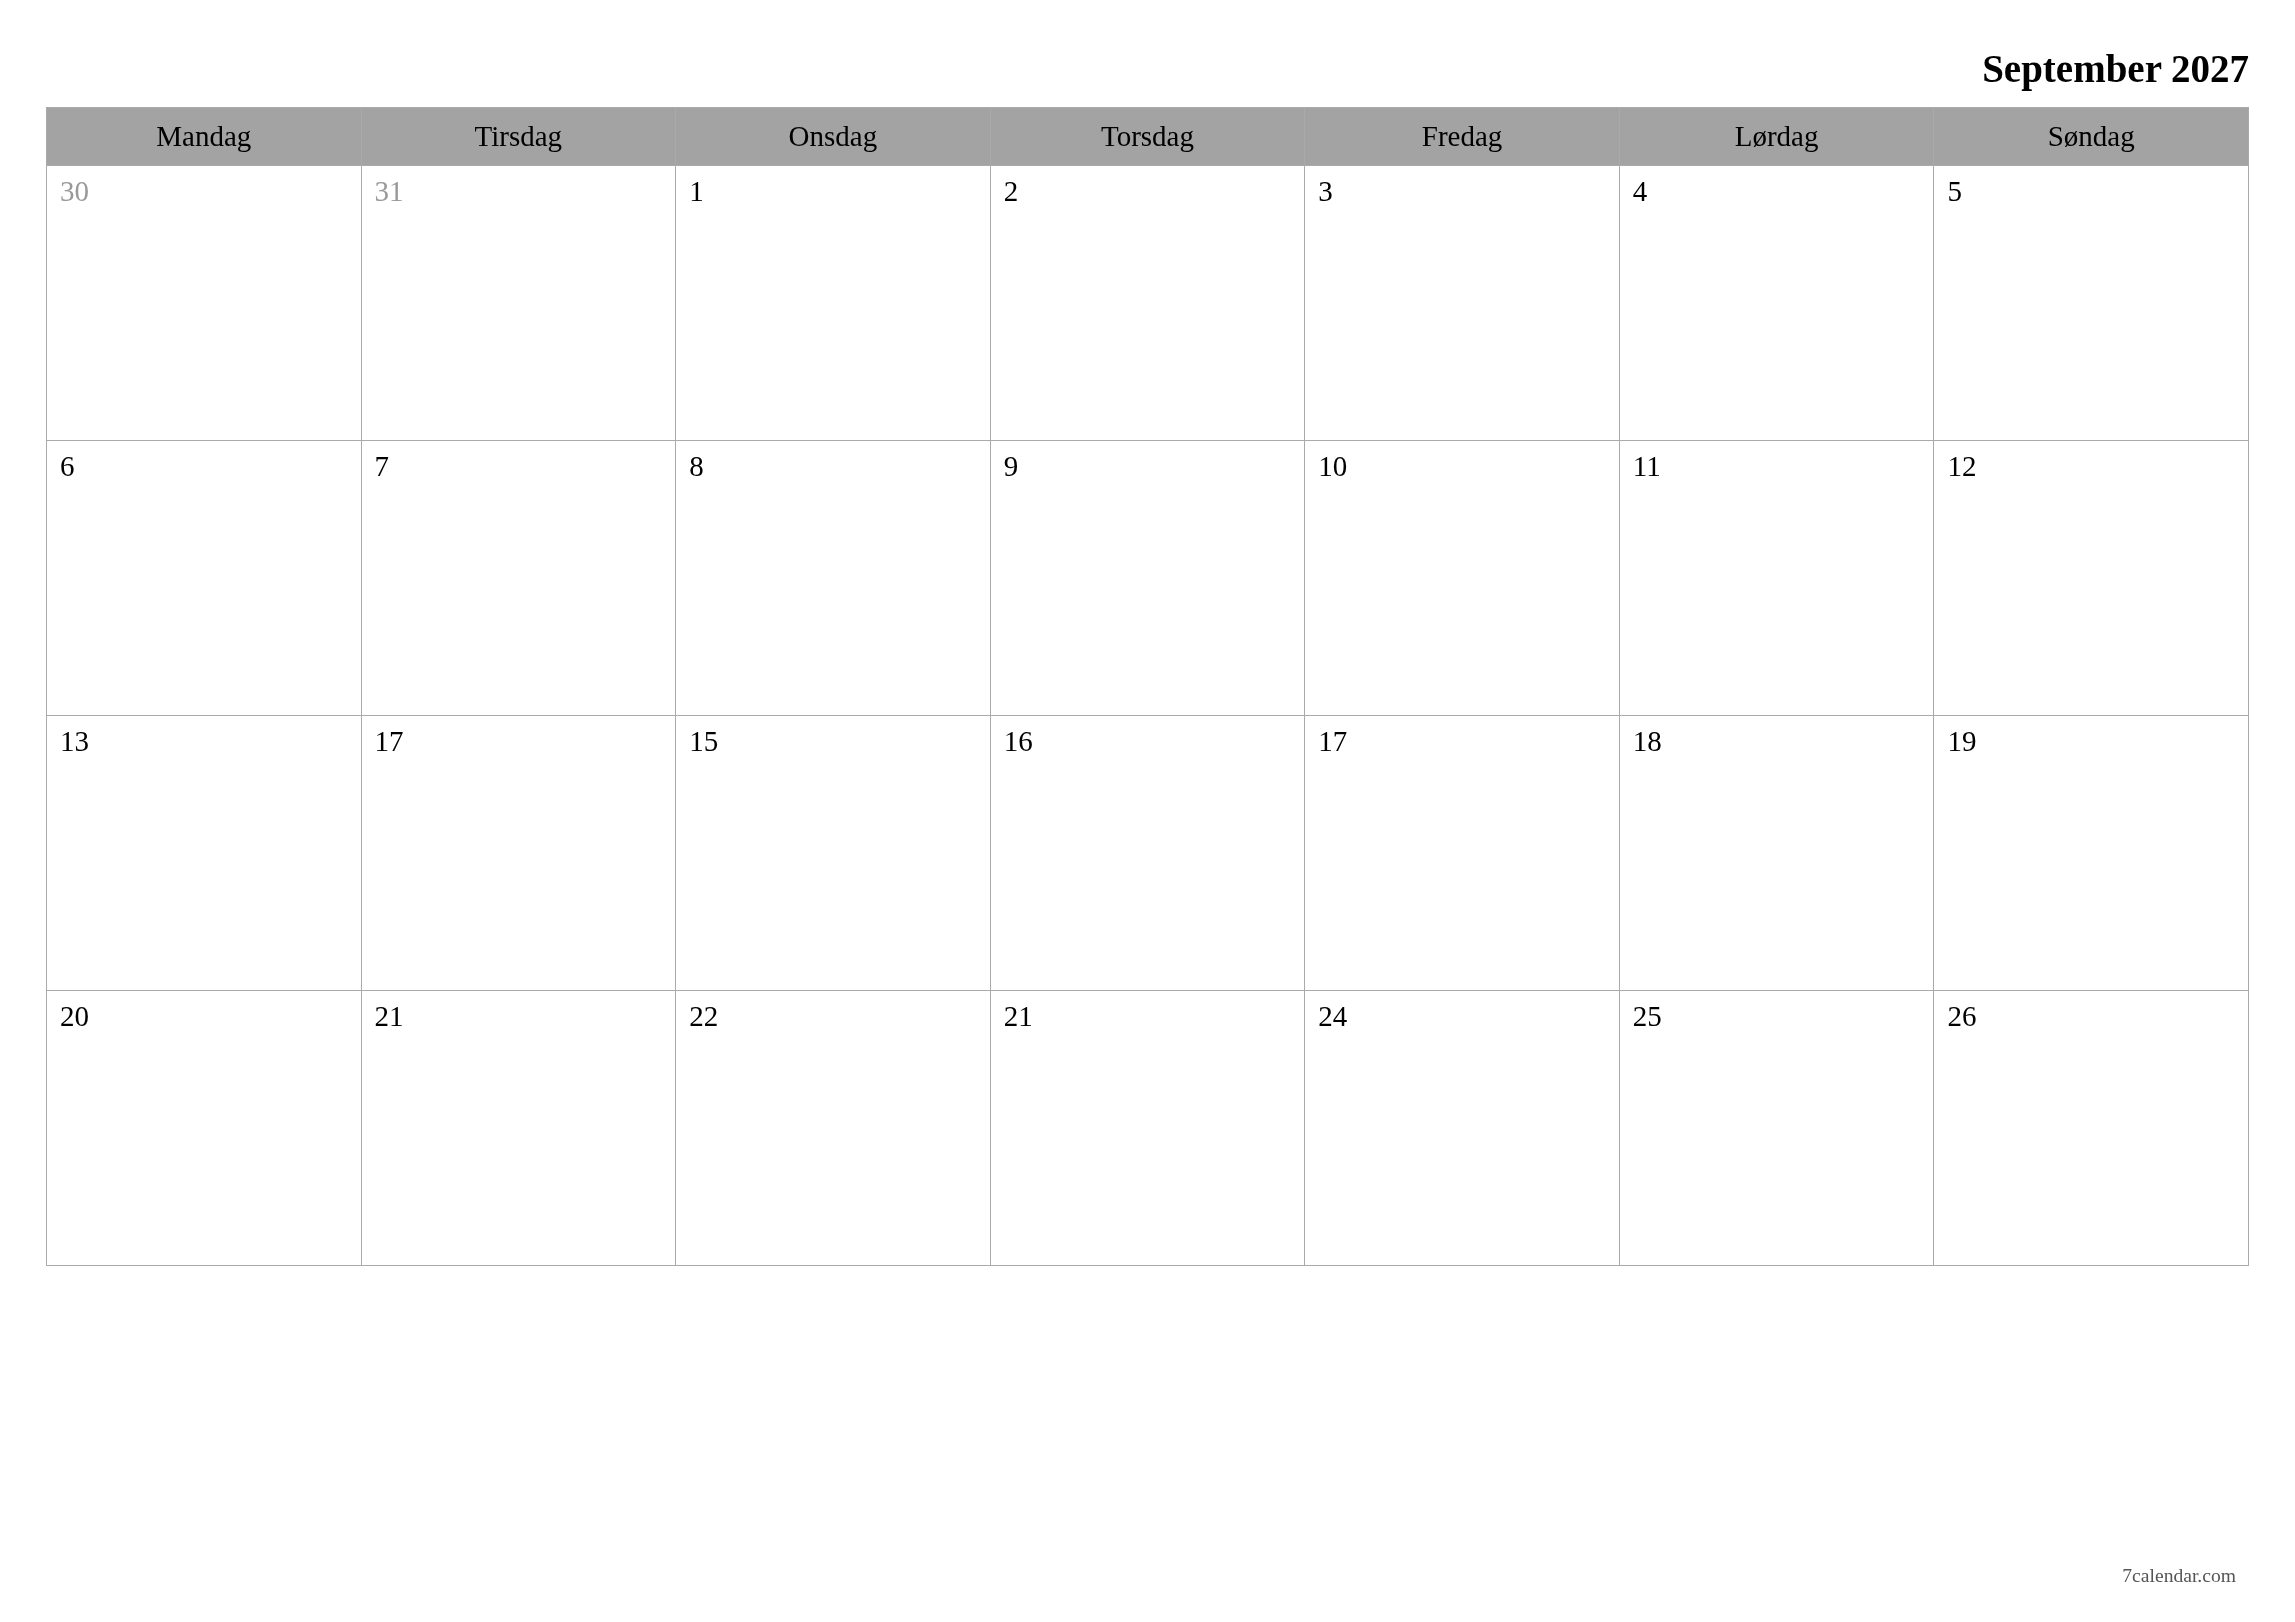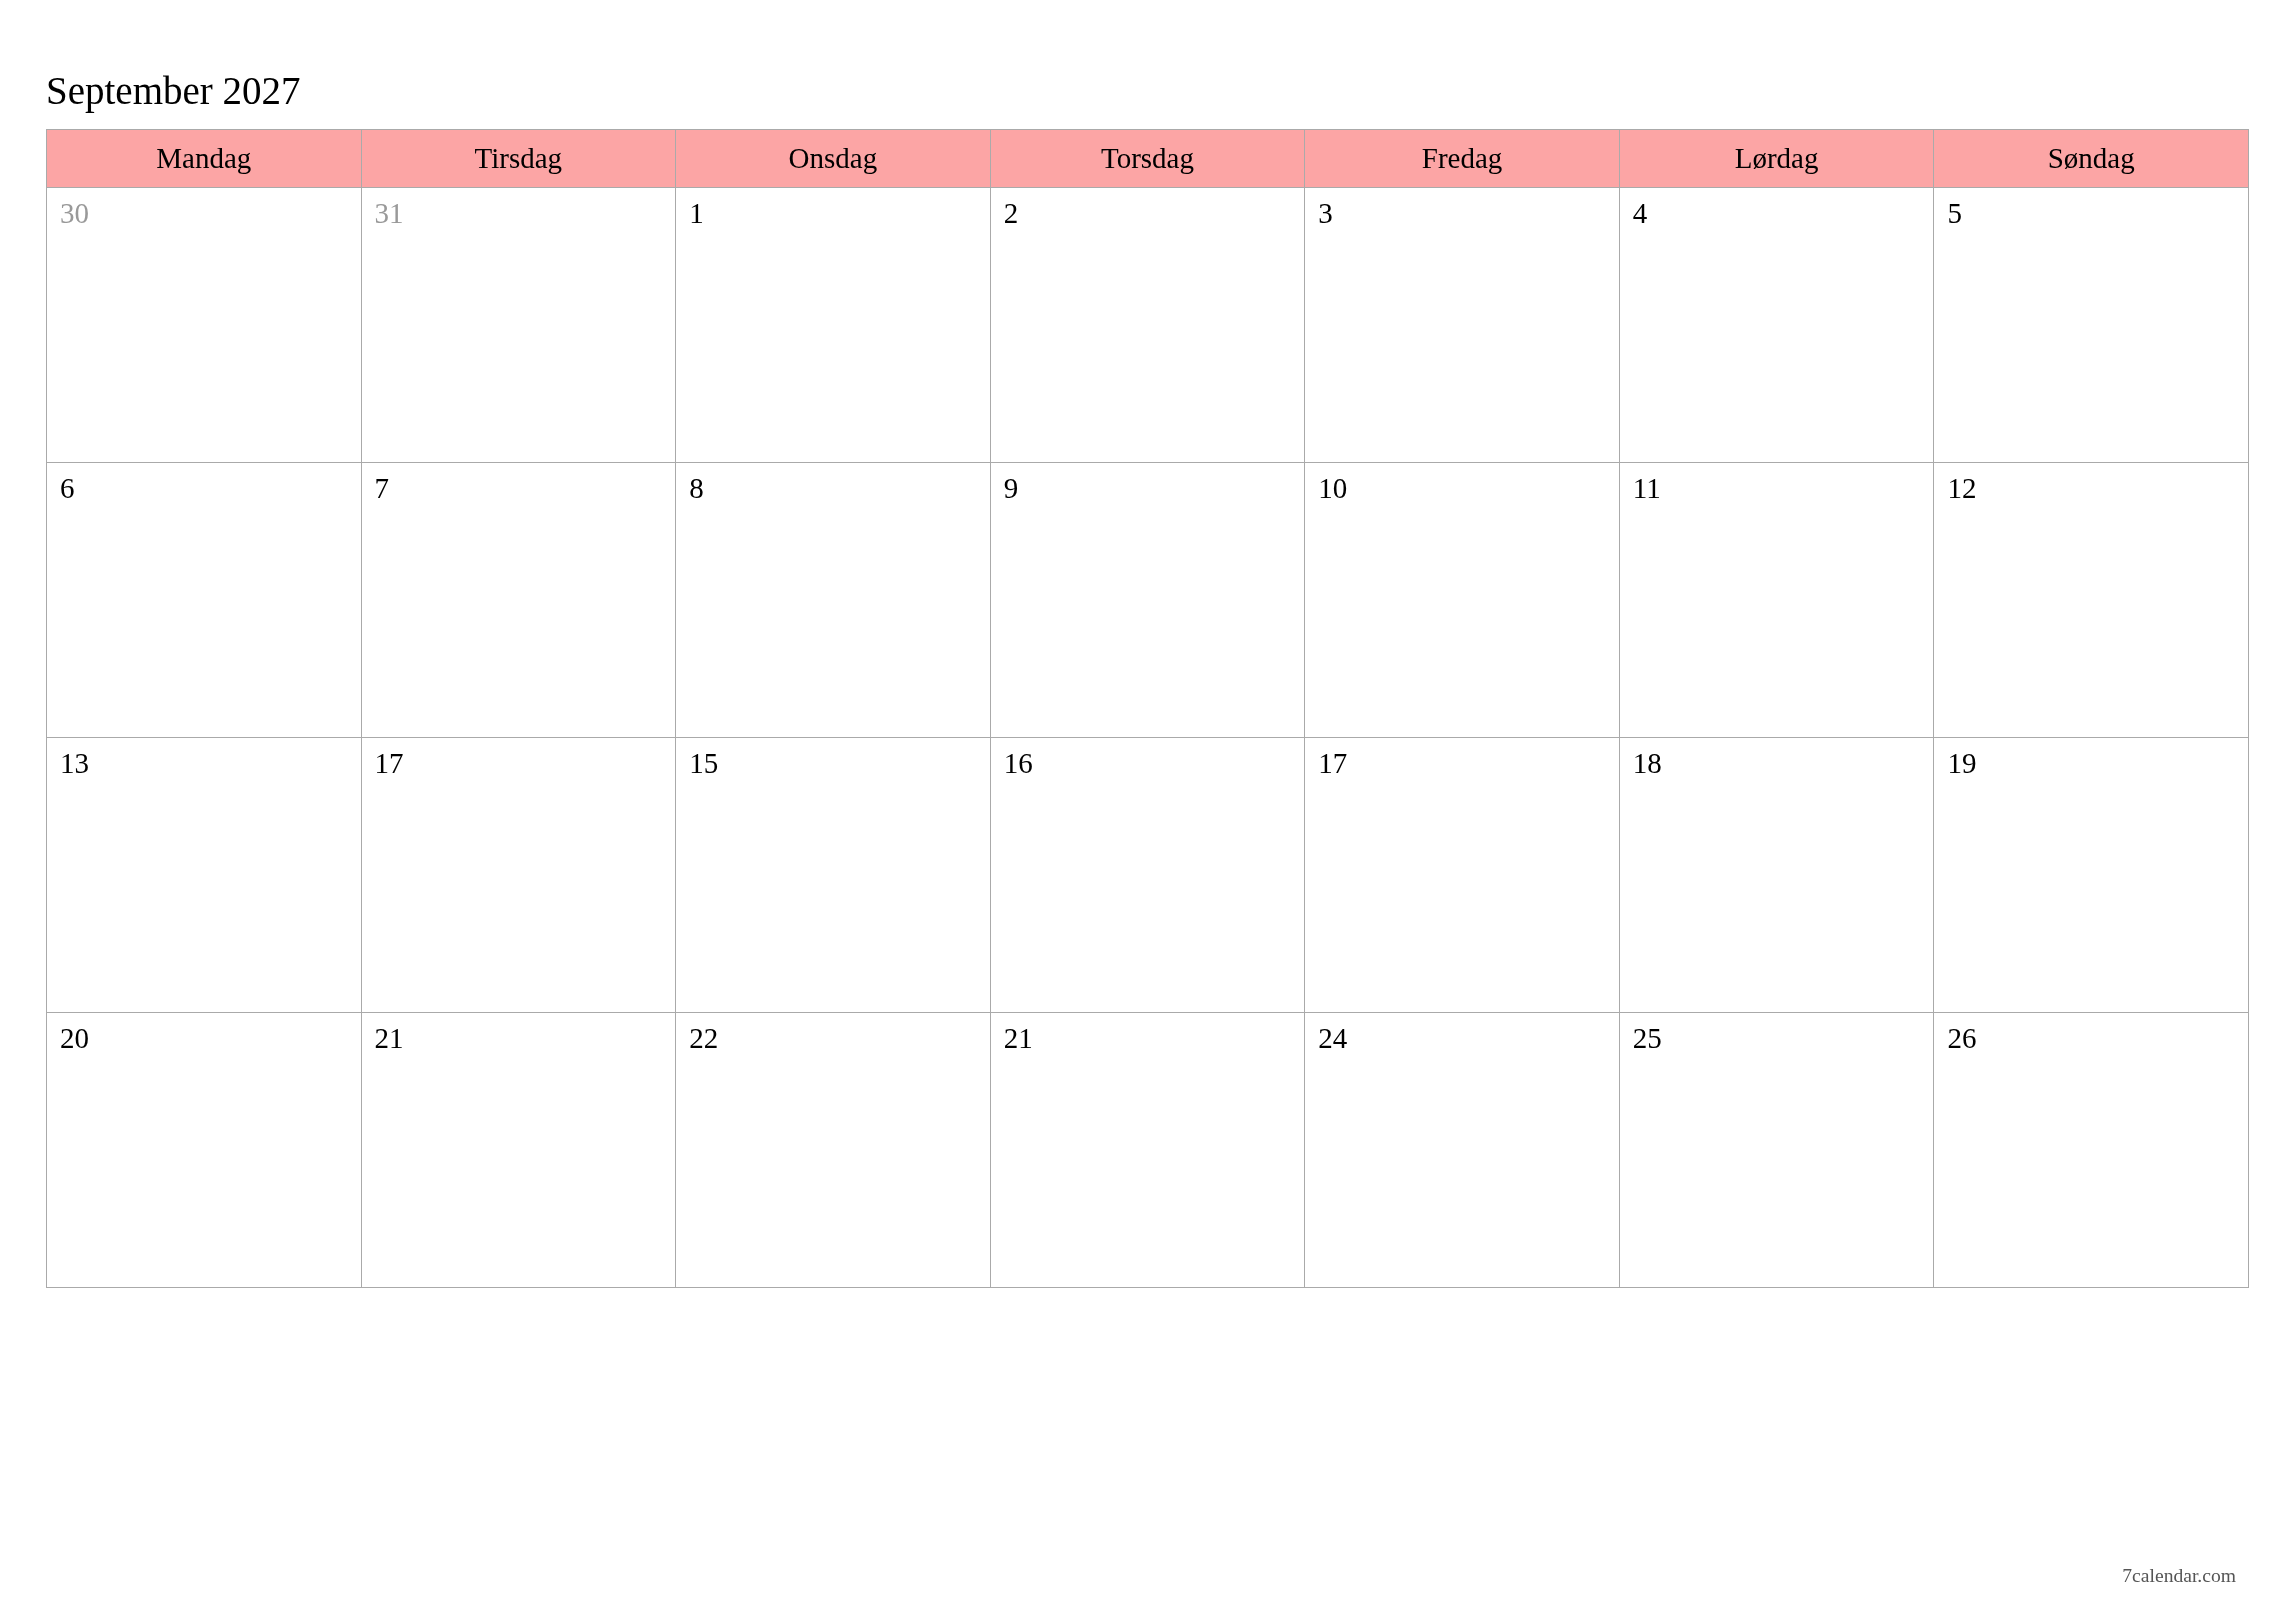--- a/index.html
+++ b/index.html
@@ -4,40 +4,39 @@
 <style>
   * { box-sizing: border-box; margin: 0; padding: 0; }
   body {
     width: 2295px;
     height: 1623px;
     background: #ffffff;
     font-family: "Times New Roman", Times, serif;
     padding: 46px 46px 26px 46px;
   }
   .title {
-    text-align: left;
+    text-align: right;
     font-size: 39px;
     color: #000;
     margin-bottom: 16.4px;
-    font-weight: normal;
-    margin-top: 22px;
+    font-weight: bold;
   }
   .calendar {
     width: 100%;
     border-collapse: collapse;
     table-layout: fixed;
     border: 1.3px solid #888;
   }
   .calendar th {
     border: 0.7px solid #aaa;
     font-weight: normal;
     font-size: 29px;
     color: #000;
     padding: 11.8px 0;
-    background: #fca5a5;
+    background: #a3a3a3;
     text-align: center;
   }
   .calendar td {
     border: 0.7px solid #aaa;
     height: 275px;
     vertical-align: top;
     padding: 9.2px 13px;
     font-size: 29px;
     color: #000;
     position: relative;

